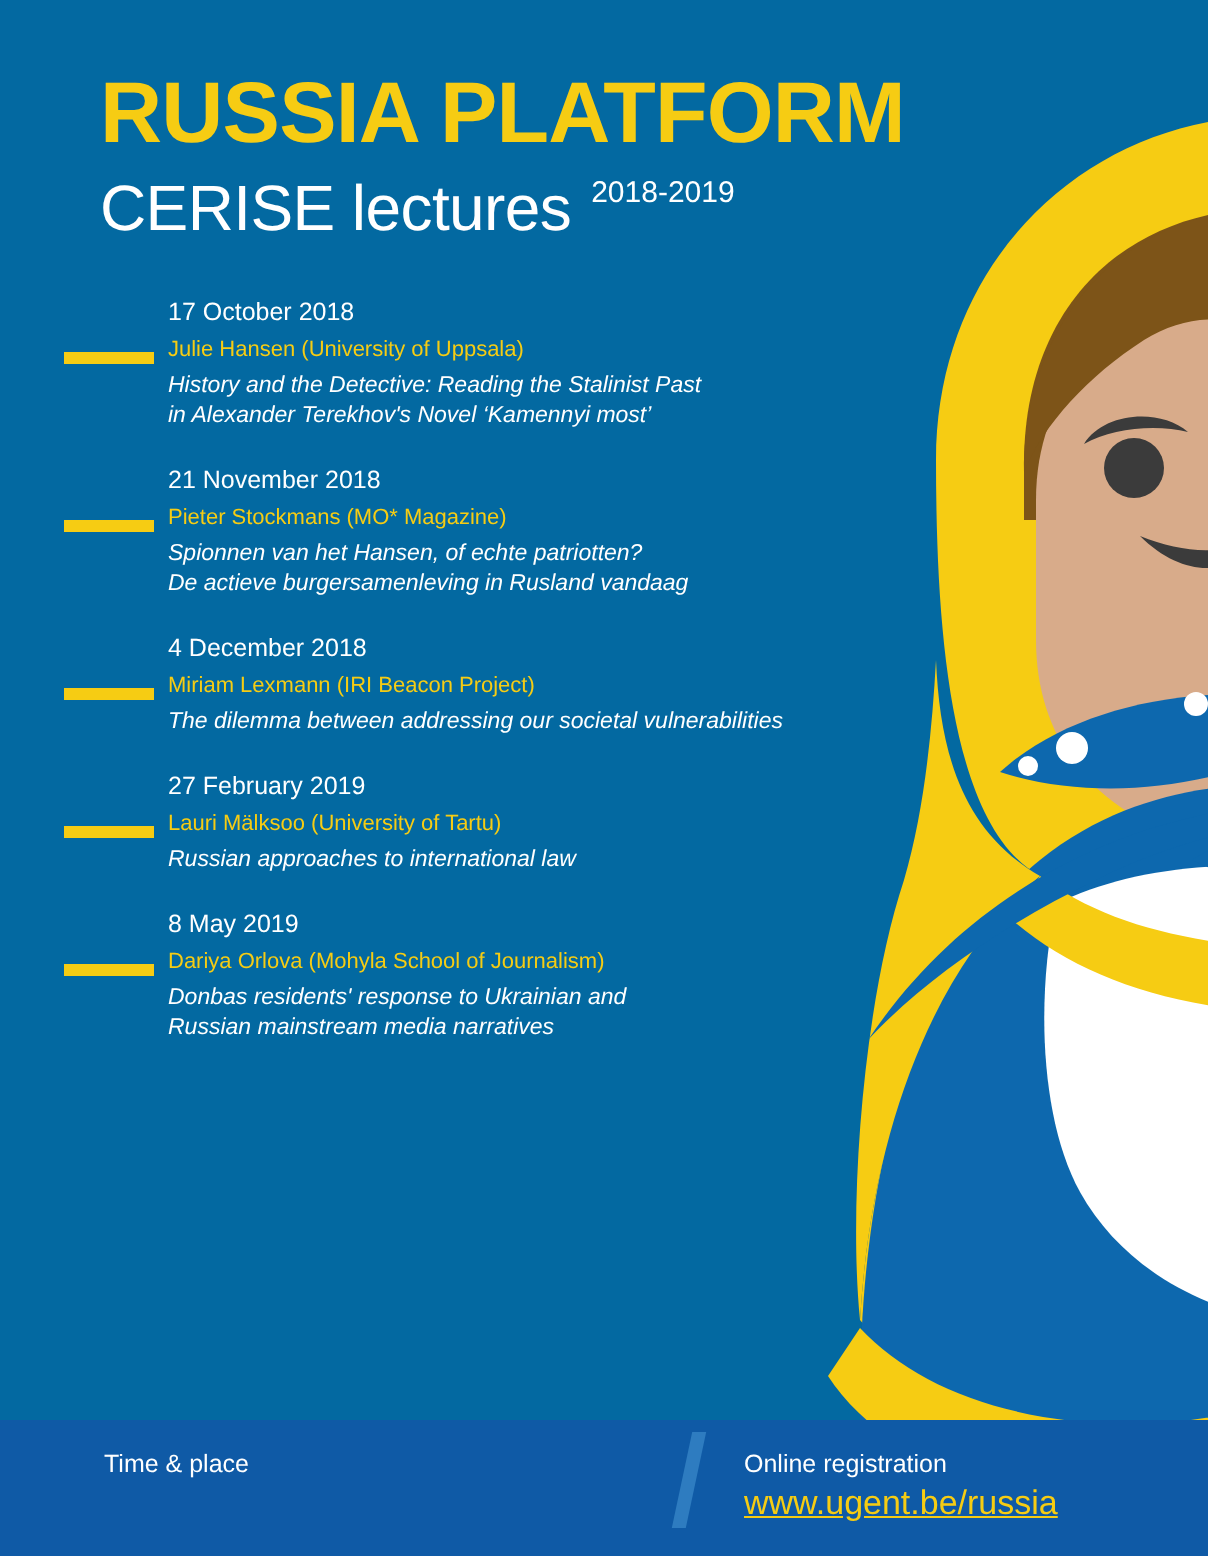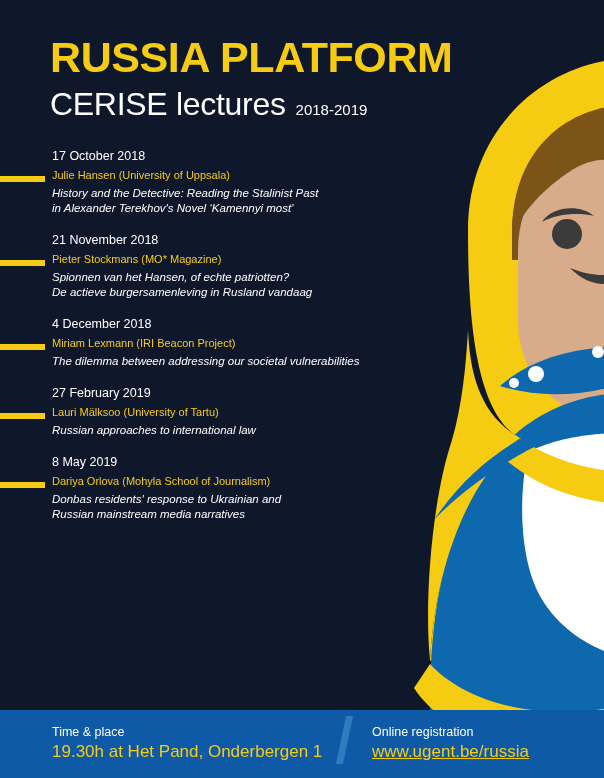--- a/index.html
+++ b/index.html
@@ -5,21 +5,21 @@
   html, body {
     margin: 0;
     padding: 0;
     background: #ffffff;
   }
   #poster {
     position: relative;
     width: 604px;
     height: 778px;
     overflow: hidden;
-    background: #0f172a;
+    background: #0369a1;
     font-family: "Liberation Sans", sans-serif;
     -webkit-font-smoothing: antialiased;
   }
 
   
   #doll {
     position: absolute;
     left: 0; top: 0;
     width: 604px;
     height: 778px;
@@ -59,35 +59,36 @@
     line-height: 42px;
     font-weight: normal;
     letter-spacing: -0.3px;
     white-space: nowrap;
   }
   .title-years {
     color: #ffffff;
     font-size: 15px;
     font-weight: normal;
     margin-left: 10px;
-    margin-bottom: 7px;
+    margin-bottom: 20px;
     letter-spacing: 0px;
     white-space: nowrap;
   }
 
   
   #lectures {
     position: absolute;
     left: 0;
     top: 148px;
     width: 470px;
   }
   .lecture {
     position: relative;
     margin-bottom: 16px;
+    margin-left: 32px;
   }
   .lecture .dash {
     position: absolute;
     left: 0;
     top: 28px;
     width: 45px;
     height: 6px;
     background: #f6cc13;
   }
   .lecture .date {
@@ -314,21 +315,20 @@
         <div class="desc">Russian mainstream media narratives</div>
       </div>
 
     </div>
 
     <div id="footer"></div>
     <div class="footer-slash"></div>
 
     <div class="footer-col left">
       <div class="footer-label">Time &amp; place</div>
-      <div class="footer-value">19.30h at Het Pand, Onderbergen 1</div>
     </div>
 
     <div class="footer-col right">
       <div class="footer-label">Online registration</div>
       <div class="footer-value link">www.ugent.be/russia</div>
     </div>
 
   </div>
 </div>
 

